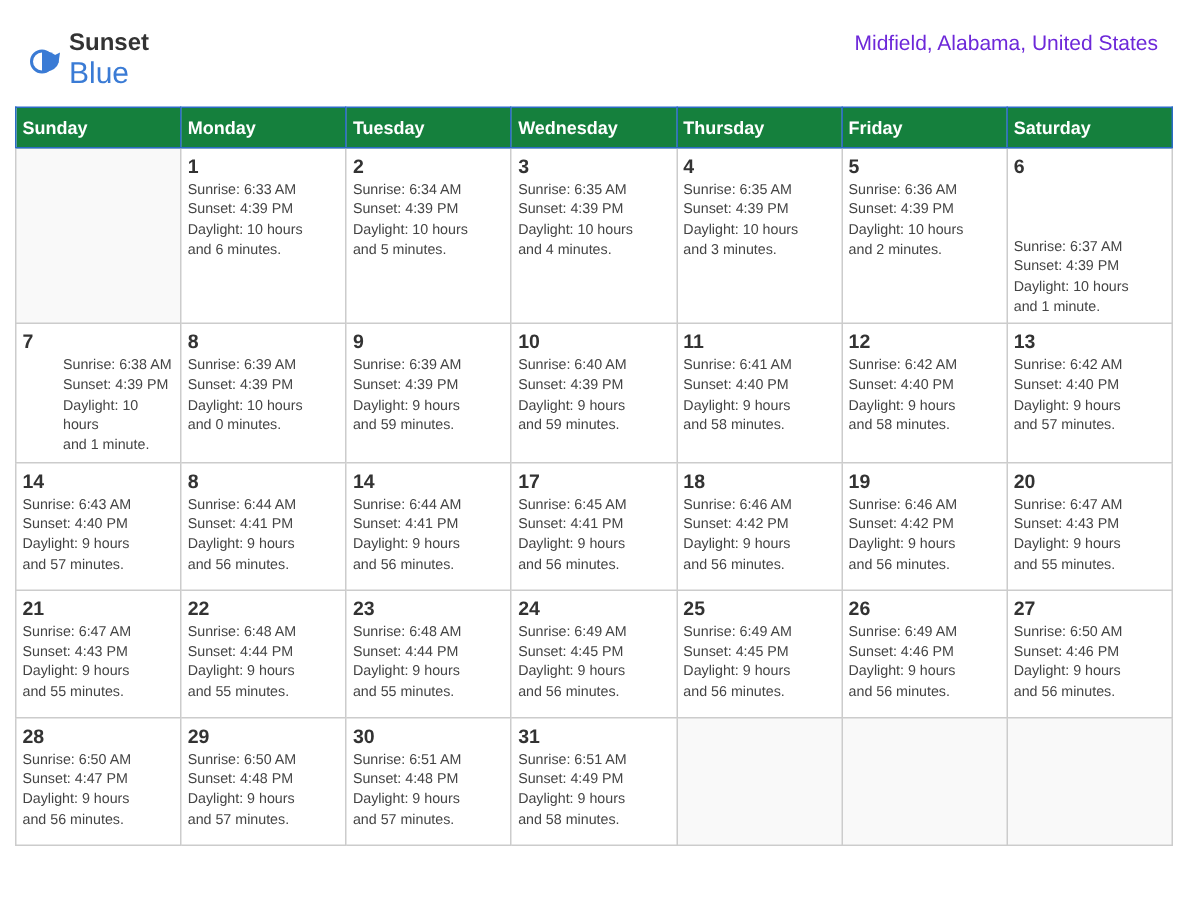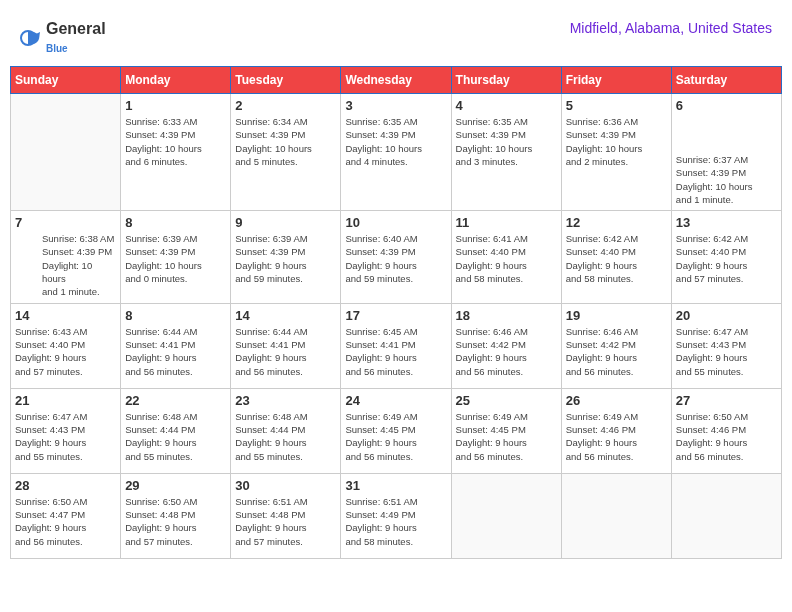--- a/index.html
+++ b/index.html
@@ -36,21 +36,21 @@
     .location-title {
       font-size: 14px;
       color: #6d28d9;
     }
     .calendar {
       width: 100%;
       border-collapse: collapse;
       margin-top: 5px;
     }
     .calendar th {
-      background: #ef4444;
+      background: #15803d;
       color: #fff;
       font-size: 12px;
       padding: 6px 4px;
       text-align: left;
       border: 1px solid #2a6bc5;
       font-weight: bold;
     }
     .calendar td {
       border: 1px solid #ccc;
       vertical-align: top;
@@ -84,22 +84,22 @@
   <div class="header-area">
     <div class="logo">
       <div class="logo-icon">
         <svg viewBox="0 0 22 22" xmlns="http://www.w3.org/2000/svg">
           <circle cx="8" cy="11" r="7" fill="none" stroke="#3a7bd5" stroke-width="2"></circle>
           <path d="M8 4 Q15 4 18 8 Q20 11 18 14 Q15 18 8 18" fill="#3a7bd5"></path>
           <path d="M14 8 L20 5 L19 12 Z" fill="#3a7bd5"></path>
         </svg>
       </div>
       <div>
-        <span style="font-size:16px;font-weight:bold;color:#333;">General</span><br>
-        <span style="font-size:10px;font-weight:bold;color:#3a7bd5;">Blue</span>
+        <span style="font-size:16px;font-weight:bold;color:#333;">Sunset</span><br>
+        <span style="font-size:20px;font-weight:normal;color:#3a7bd5;">Blue</span>
       </div>
     </div>
     <div class="title-area">
       <div class="location-title">Midfield, Alabama, United States</div>
     </div>
   </div>
 
   <table class="calendar">
     <thead>
       <tr>

